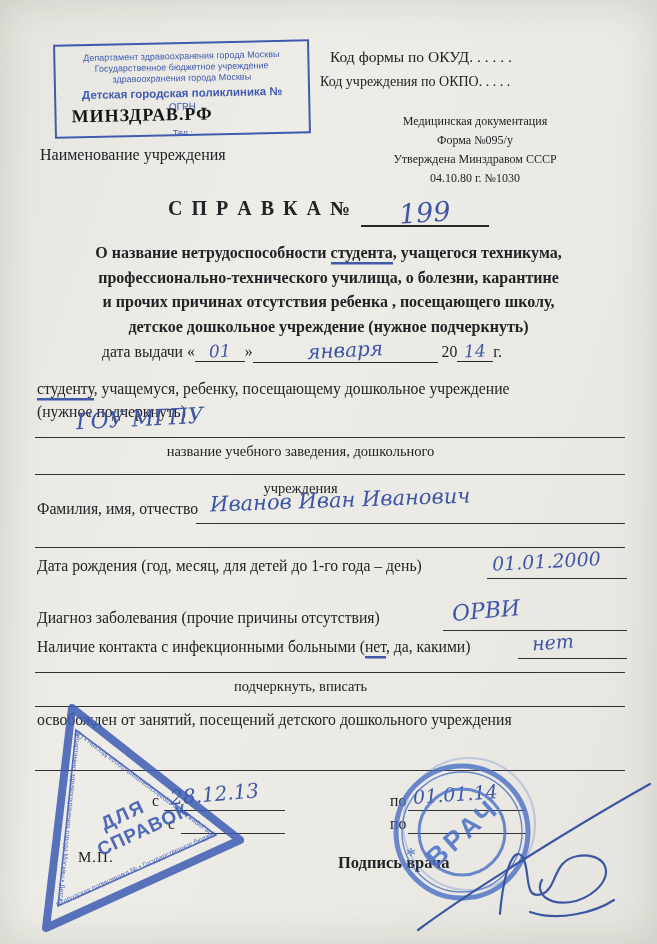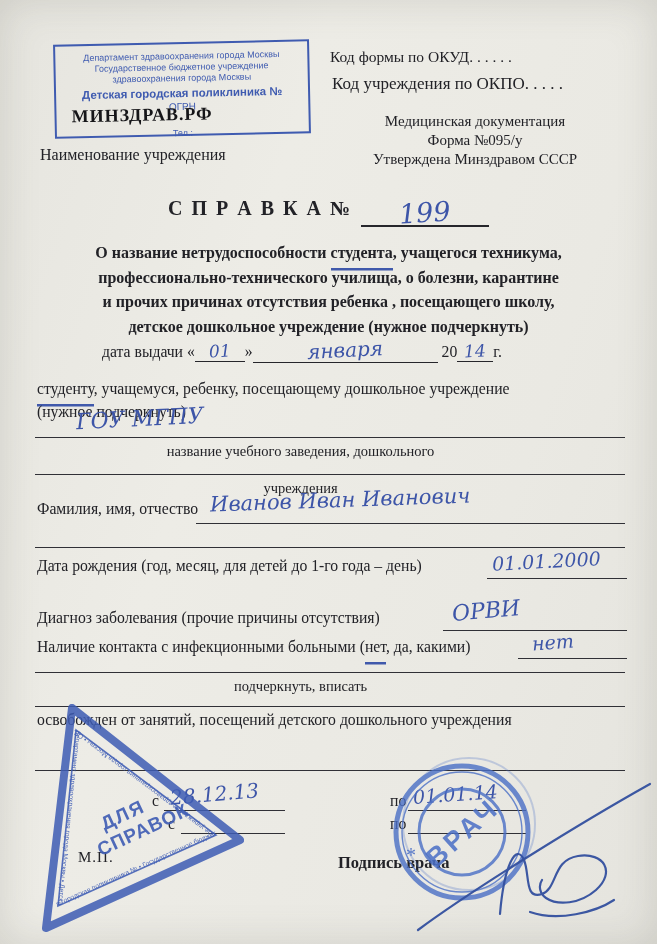--- a/index.html
+++ b/index.html
@@ -5,41 +5,41 @@
   html,body{margin:0;padding:0;background:#777;}
   .page{
     position:relative;width:657px;height:944px;overflow:hidden;
     background:linear-gradient(108deg,#e6e5df 0%,#edece6 35%,#eae9e3 70%,#e5e4de 100%);
     font-family:"Liberation Serif",serif;color:#222227;
     box-shadow:inset 0 0 40px rgba(90,90,80,.18);
   }
   .abs{position:absolute;}
   .rule{position:absolute;border-top:1.4px solid #303036;height:0;}
   .hw{font-family:"DejaVu Serif",serif;font-style:italic;color:#3d55a8;display:inline-block;}
-  .pen-u{box-shadow:0 2.5px 0 0 #4059ab;padding-bottom:7px;}
+  .pen-u{box-shadow:0 2.5px 0 0 #4059ab;padding-bottom:1px;}
   
   .inst-stamp{
     left:54px;top:42px;width:256px;height:94px;border:2.5px solid #3f5bb0;
     transform:rotate(-1.2deg);color:#3f5bb0;text-align:center;
     font-family:"Liberation Sans",sans-serif;padding-top:7px;box-sizing:border-box;
   }
   .inst-stamp .s{font-size:9px;line-height:11px;}
   .inst-stamp .b{font-size:11.5px;font-weight:bold;line-height:14px;margin-top:2px;}
   .inst-stamp .m{font-size:10px;line-height:12px;margin-top:1px;}
   .minzdrav{
     position:absolute;left:3px;top:60px;width:210px;
     font-family:"Liberation Serif",serif;font-weight:bold;font-size:18px;
     letter-spacing:1px;color:#151518;text-align:left;padding-left:12px;
   }
   .tel{font-size:9px;line-height:11px;margin-top:15px;}
   .inst-caption{left:40px;top:146px;font-size:16px;}
   
   .okud{left:330px;top:48px;font-size:15.5px;}
-  .okpo{left:332px;top:74px;font-size:17px;}
-  .docblock{left:340px;top:112px;width:270px;text-align:center;font-size:15px;line-height:19px;}
+  .okpo{left:320px;top:74px;font-size:14px;}
+  .docblock{left:340px;top:112px;width:270px;text-align:center;font-size:12px;line-height:19px;}
   
   .title-row{left:0;top:194px;width:657px;text-align:center;font-size:20px;font-weight:bold;}
   .title-label{letter-spacing:2px;}
   .title-num-slot{display:inline-block;min-width:128px;border-bottom:2px solid #26262b;text-align:center;vertical-align:-4px;margin-left:4px;}
   .title-num{font-size:27px;font-weight:normal;transform:rotate(-4deg);position:relative;top:3px;}
   
   .intro{left:0;top:241px;width:657px;text-align:center;font-weight:bold;font-size:16px;line-height:24.5px;}
   
   .date-row{left:102px;top:338px;font-size:15.5px;white-space:nowrap;}
   .slot{display:inline-block;border-bottom:1.5px solid #26262b;text-align:center;}
@@ -70,20 +70,21 @@
     <div class="tel">Тел.:</div>
   </div>
   <div class="abs inst-caption">Наименование  учреждения</div>
 
   <div class="abs okud">Код  формы по  ОКУД. . . . . .</div>
   <div class="abs okpo">Код учреждения по ОКПО. . . . .</div>
   <div class="abs docblock">
     <div>Медицинская документация</div>
     <div>Форма №095/у</div>
     <div>Утверждена Минздравом СССР</div>
+    <div>04.10.80 г.  №1030</div>
   </div>
 
   <div class="abs title-row">
     <span class="title-label">С П Р А В К А №</span>
     <span class="title-num-slot">
       <span class="hw title-num">199</span>
     </span>
   </div>
 
   <div class="abs intro">

